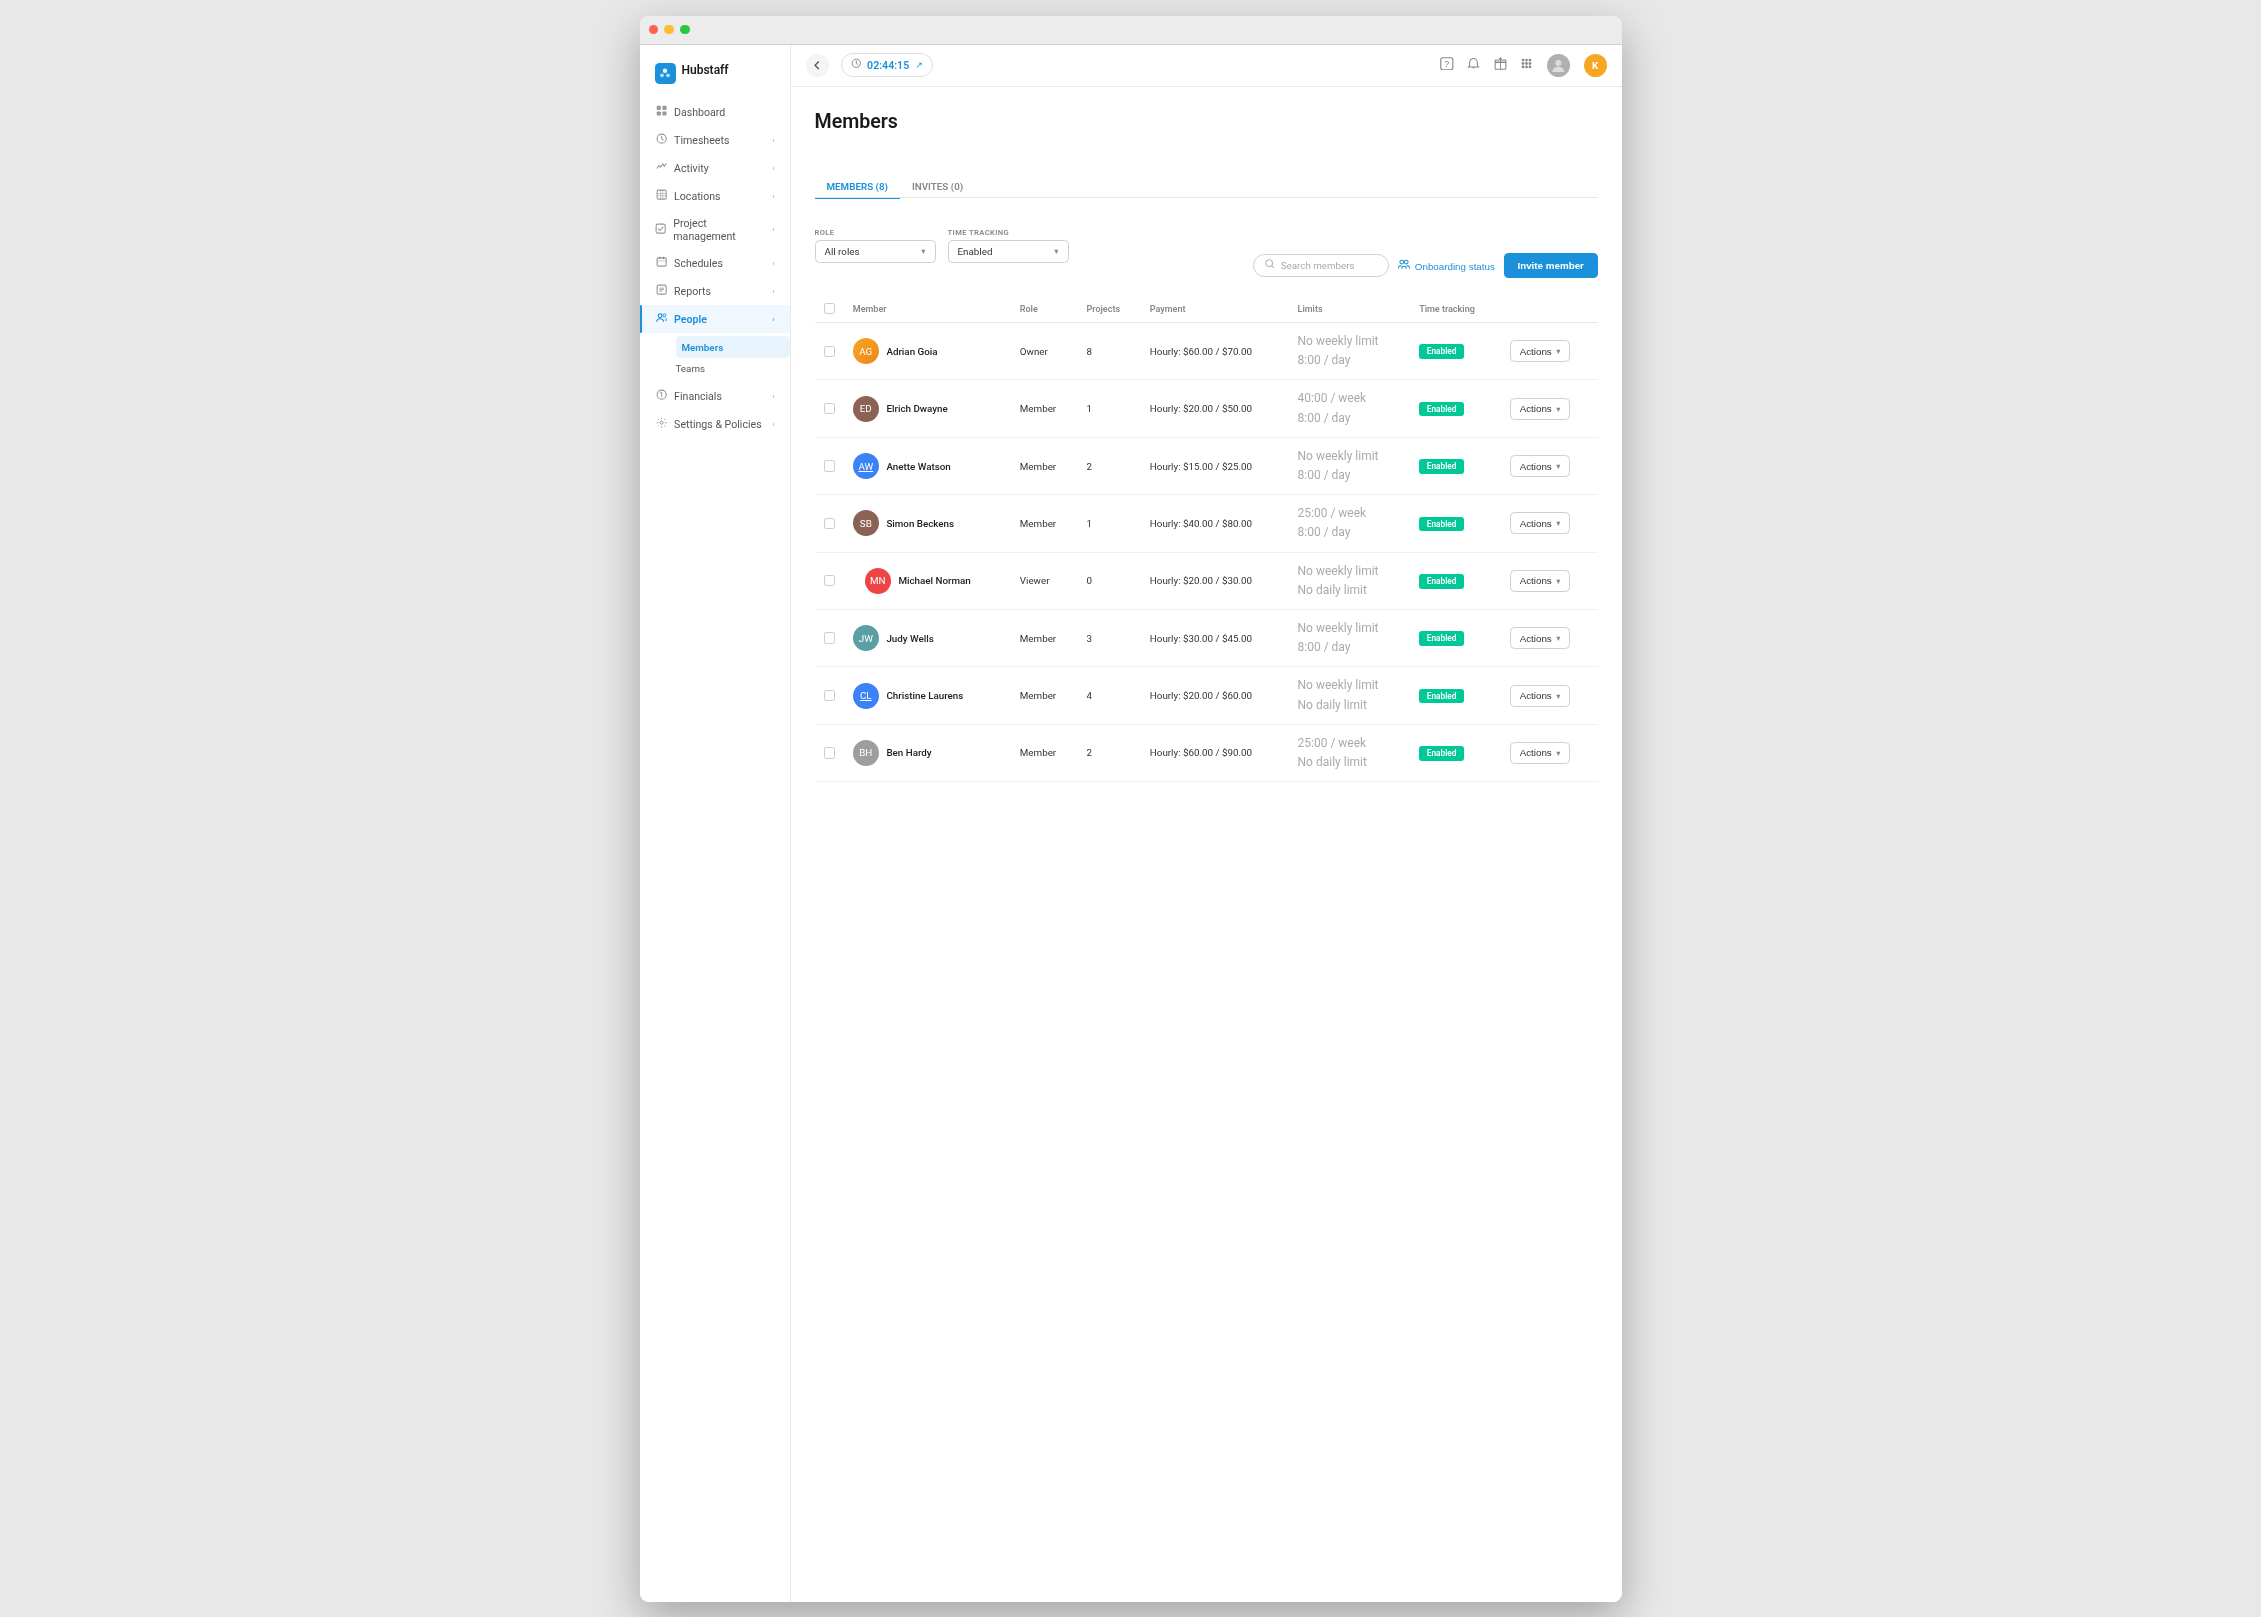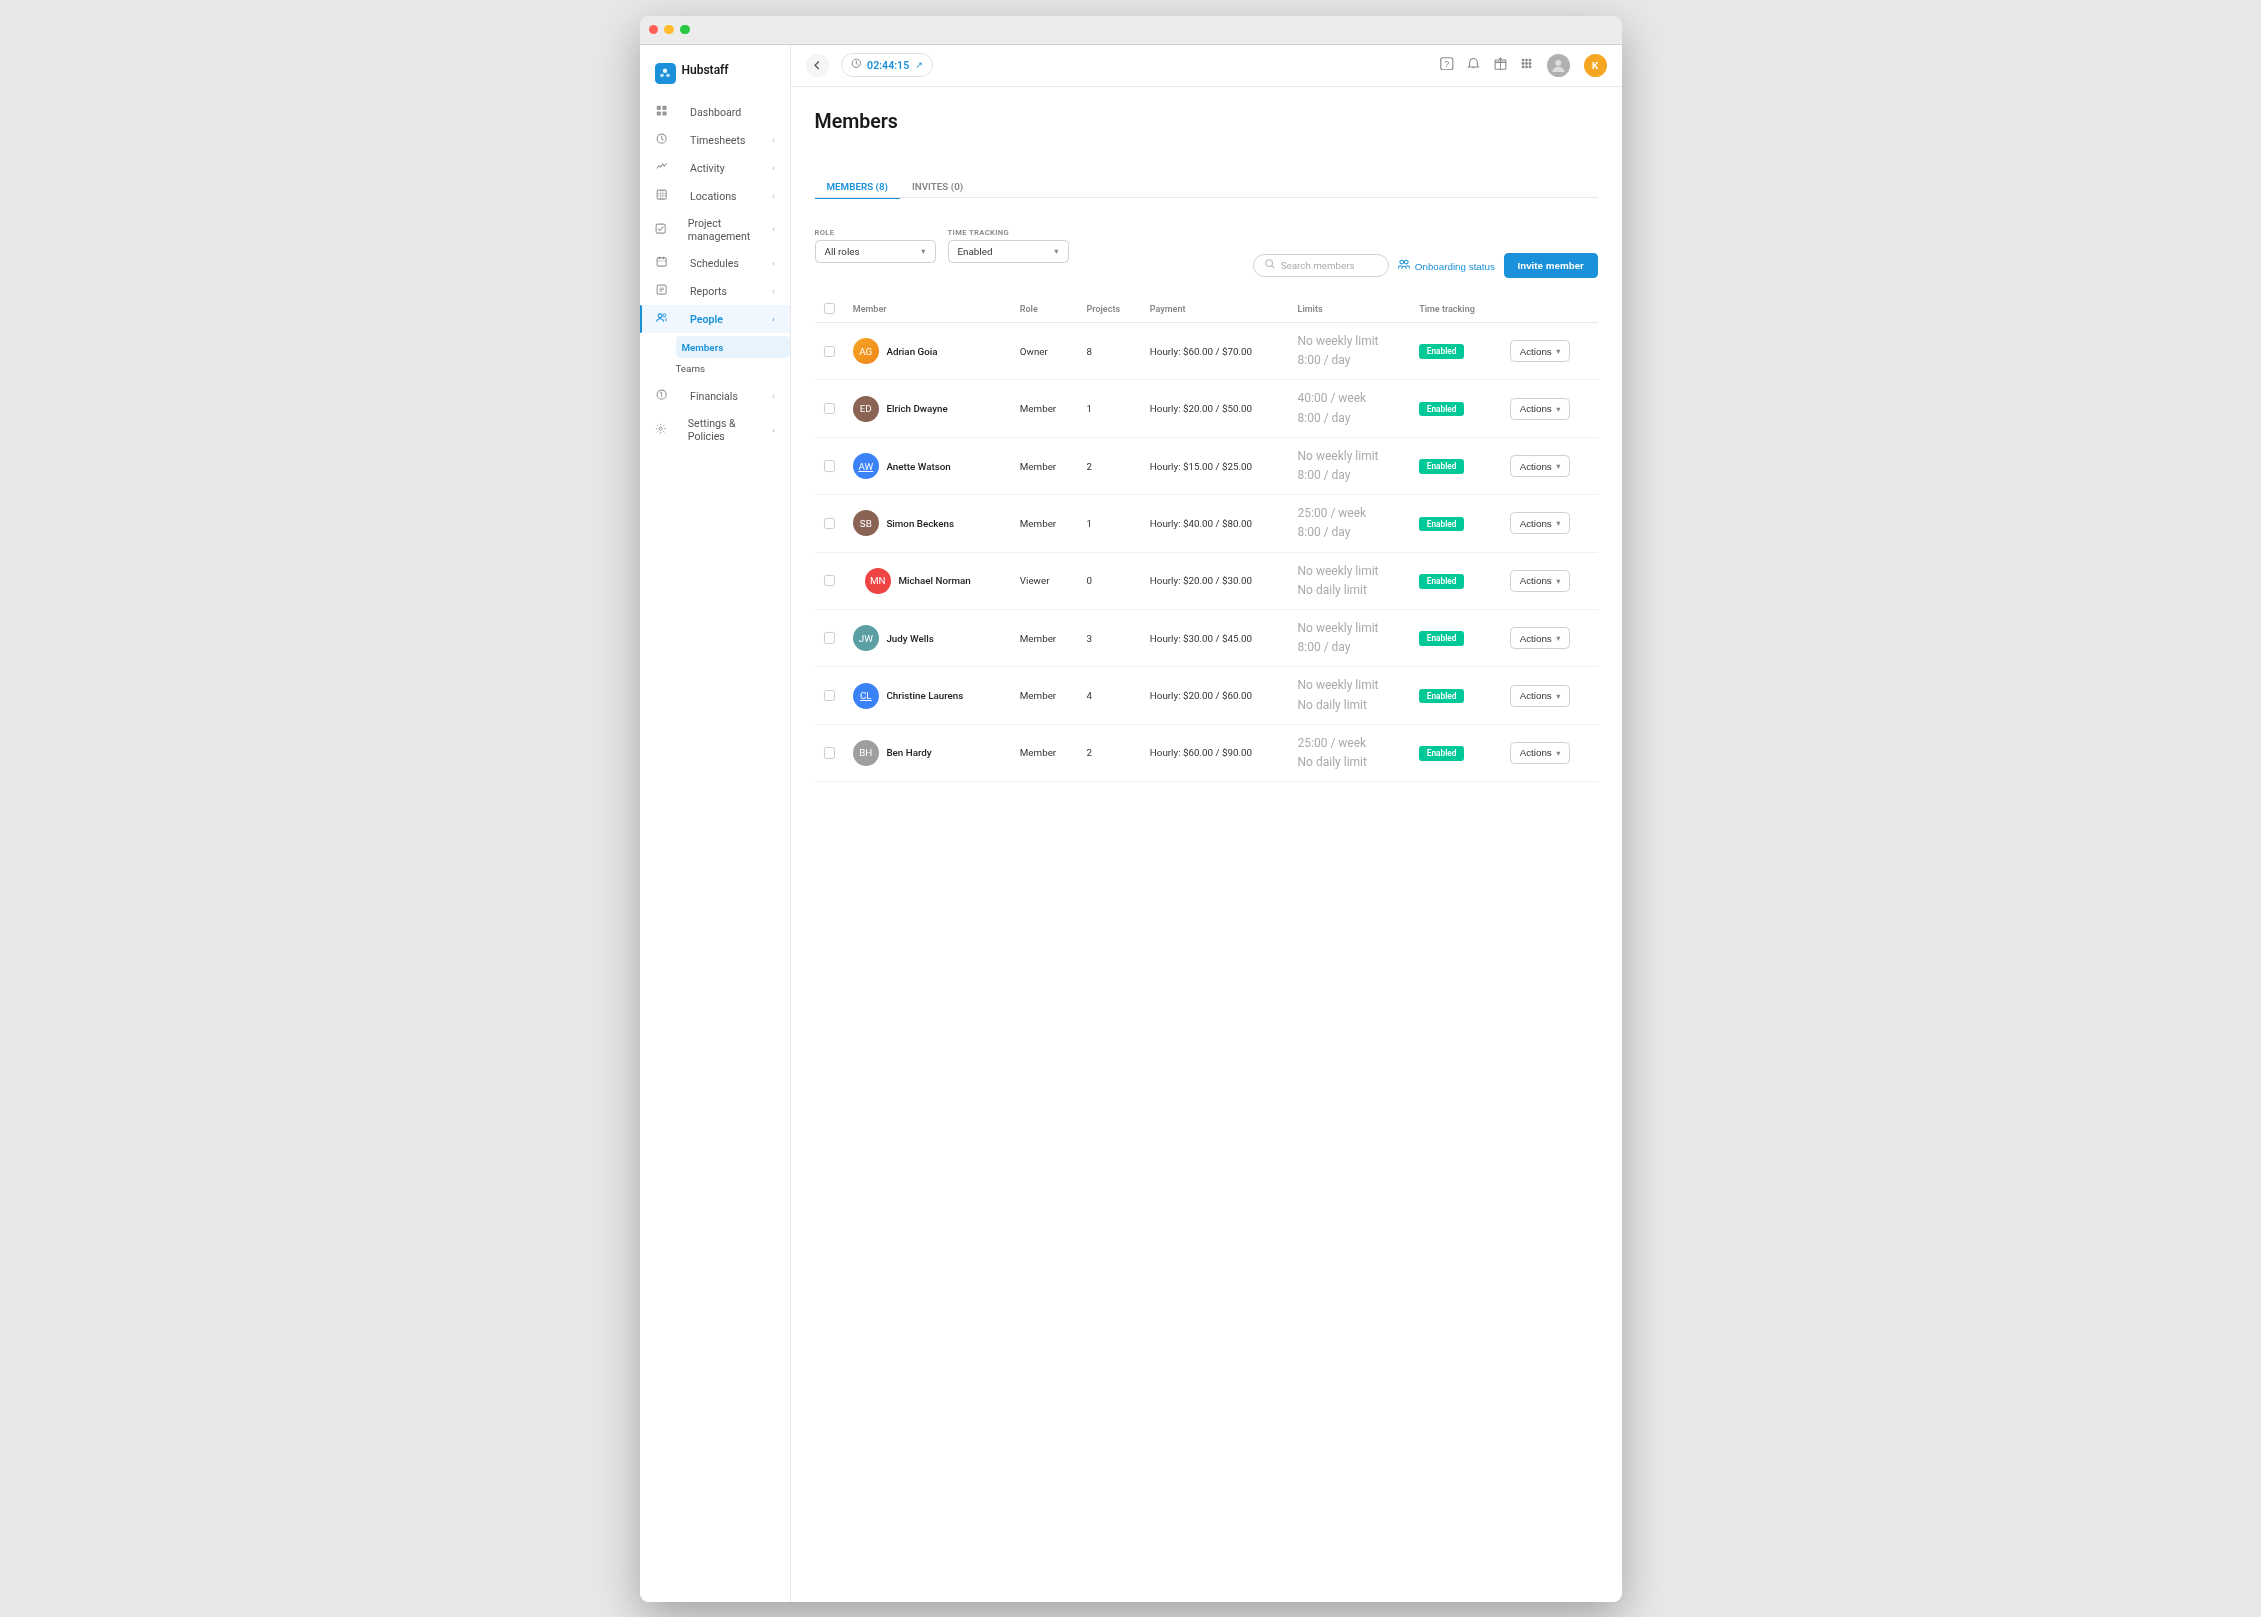--- a/index.html
+++ b/index.html
@@ -65,21 +65,21 @@
       color: white; font-size: 10.6px; font-weight: bold;
     }
     .logo-text {
       font-size: 12px;
       font-weight: 600;
       color: #1a1a1a;
     }
     .sidebar-item {
       display: flex;
       align-items: center;
-      gap: 22px;
+      gap: 6px;
       padding: 6.8px 15px;
       cursor: pointer;
       color: #555;
       font-size: 10.6px;
       position: relative;
     }
     .sidebar-item.active { color: #1a91da; background: #f0f7ff; }
     .sidebar-item .icon { font-size: 11.3px; width: 13.6px; text-align: center; }
     .sidebar-item .chevron { margin-left: auto; font-size: 7.6px; color: #999; }
     .sidebar-sub-item {

